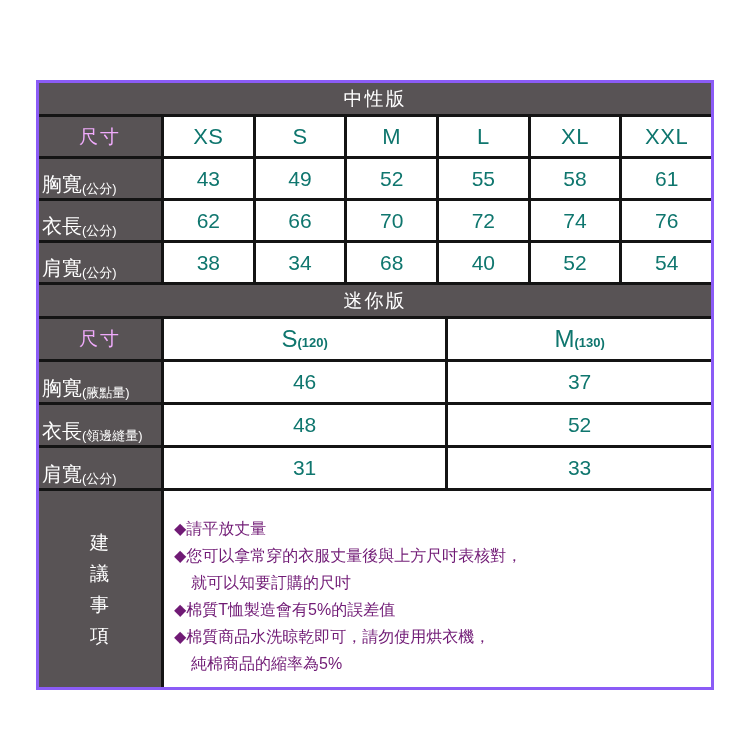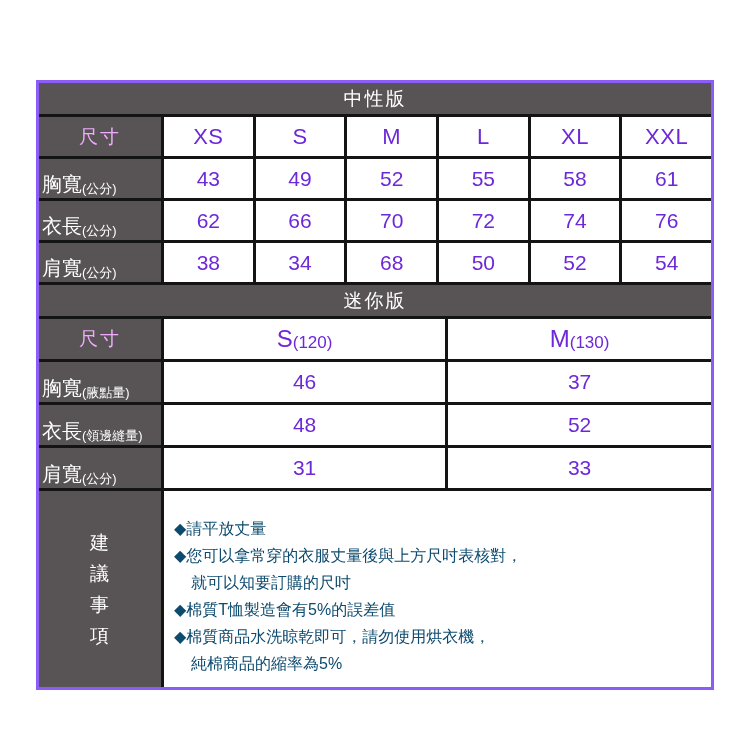--- a/index.html
+++ b/index.html
@@ -65,29 +65,29 @@
     display: flex;
     align-items: flex-end;
     padding-left: 3px;
     white-space: nowrap;
     overflow: hidden;
   }
   .label .big { font-size: 20px; }
   .label .note { font-size: 13px; margin-top: 4px; }
   .cell {
     background: #ffffff;
-    color: #6d28d9;
+    color: #0f766e;
     display: flex;
     align-items: center;
     justify-content: center;
     font-size: 21px;
   }
   .size-letter { font-size: 22px; letter-spacing: 0.5px; }
   .mini-size .main { font-size: 24px; }
-  .mini-size .note { font-size: 17px; margin-top: 7px; }
+  .mini-size .note { font-size: 13px; margin-top: 7px; font-weight: bold; }
   .notes {
     display: flex;
     gap: 3px;
     min-height: 188px;
   }
   .notes-title {
     width: 122px;
     flex: 0 0 122px;
     background: #585355;
     color: #ffffff;
@@ -95,21 +95,21 @@
     flex-direction: column;
     align-items: center;
     justify-content: center;
     font-size: 19px;
     line-height: 31px;
     letter-spacing: 1px;
   }
   .notes-content {
     flex: 1;
     background: #ffffff;
-    color: #0c4a6e;
+    color: #701a75;
     padding: 24px 8px 10px 10px;
   }
   .note-line {
     font-size: 16px;
     line-height: 27px;
     white-space: nowrap;
   }
   .note-line.cont { padding-left: 17px; }
 </style>
 </head>
@@ -151,21 +151,21 @@
       <div class="cell">74</div>
       <div class="cell">76</div>
 
       <div class="label">
         <span class="big">肩寬</span>
         <span class="note">(公分)</span>
       </div>
       <div class="cell">38</div>
       <div class="cell">34</div>
       <div class="cell">68</div>
-      <div class="cell">50</div>
+      <div class="cell">40</div>
       <div class="cell">52</div>
       <div class="cell">54</div>
     </div>
 
     <div class="band">迷你版</div>
 
     <div class="grid3">
       <div class="hcell">尺寸</div>
       <div class="cell mini-size">
         <span class="main">S</span>

